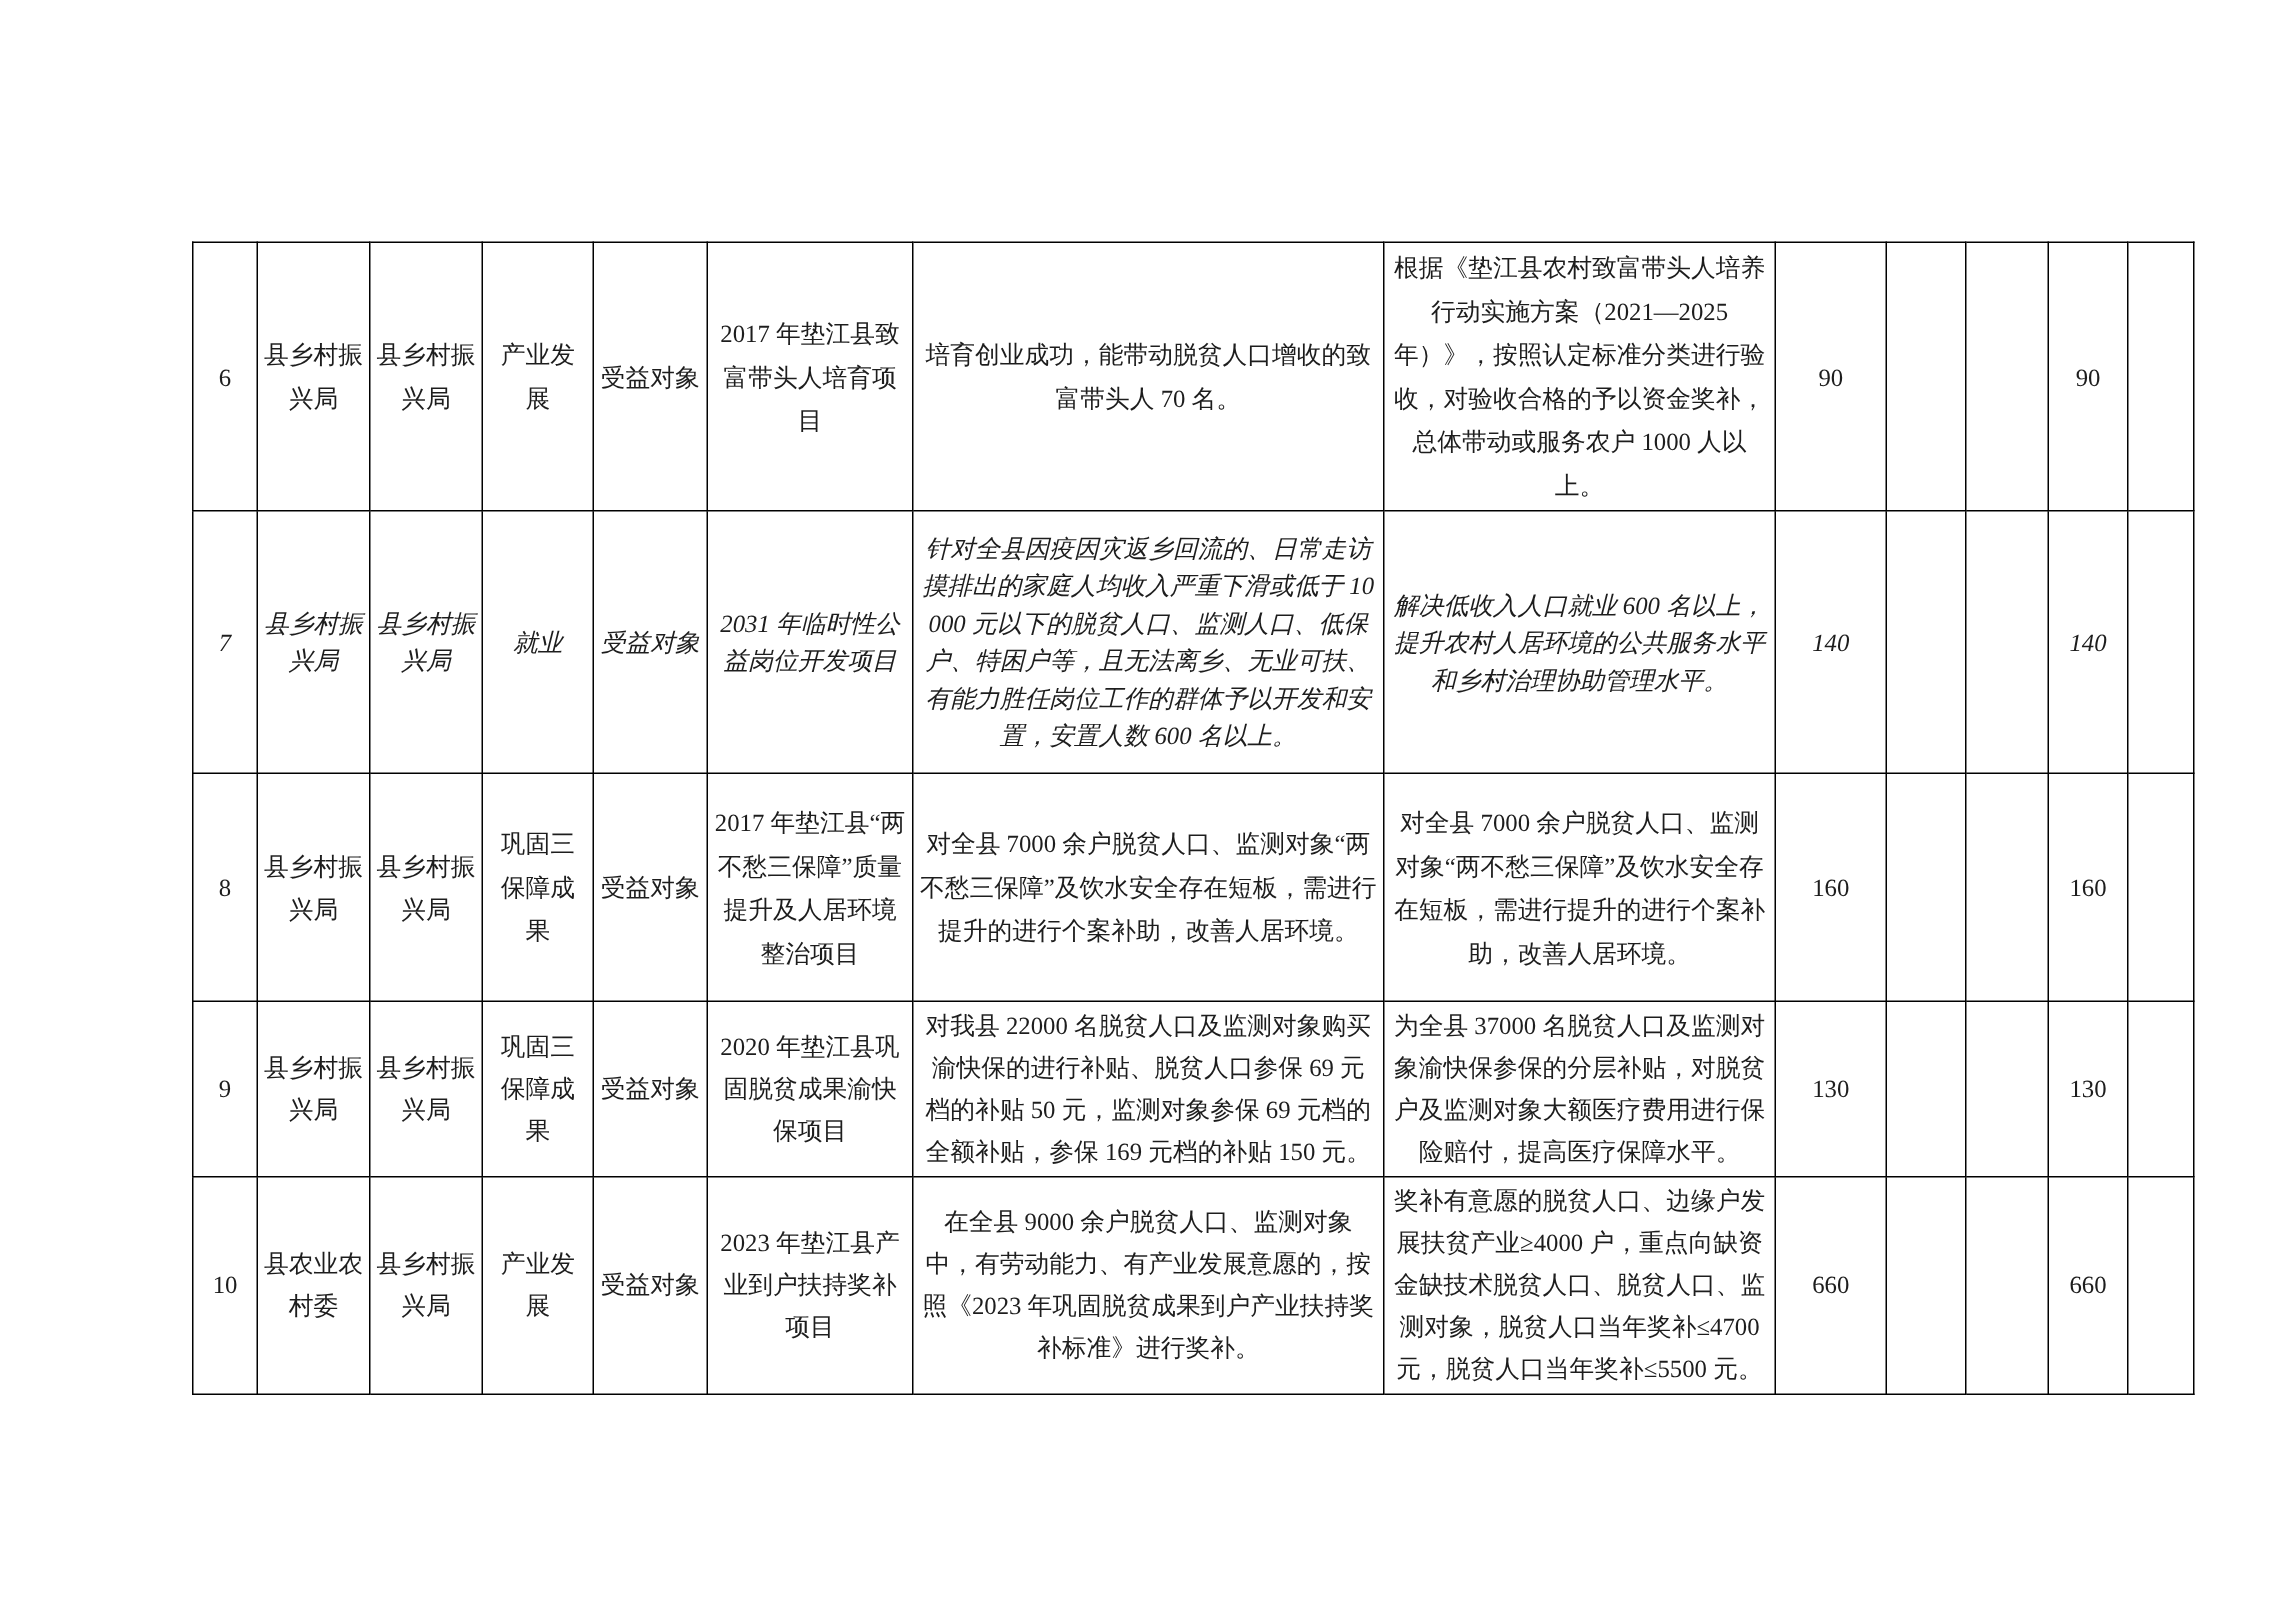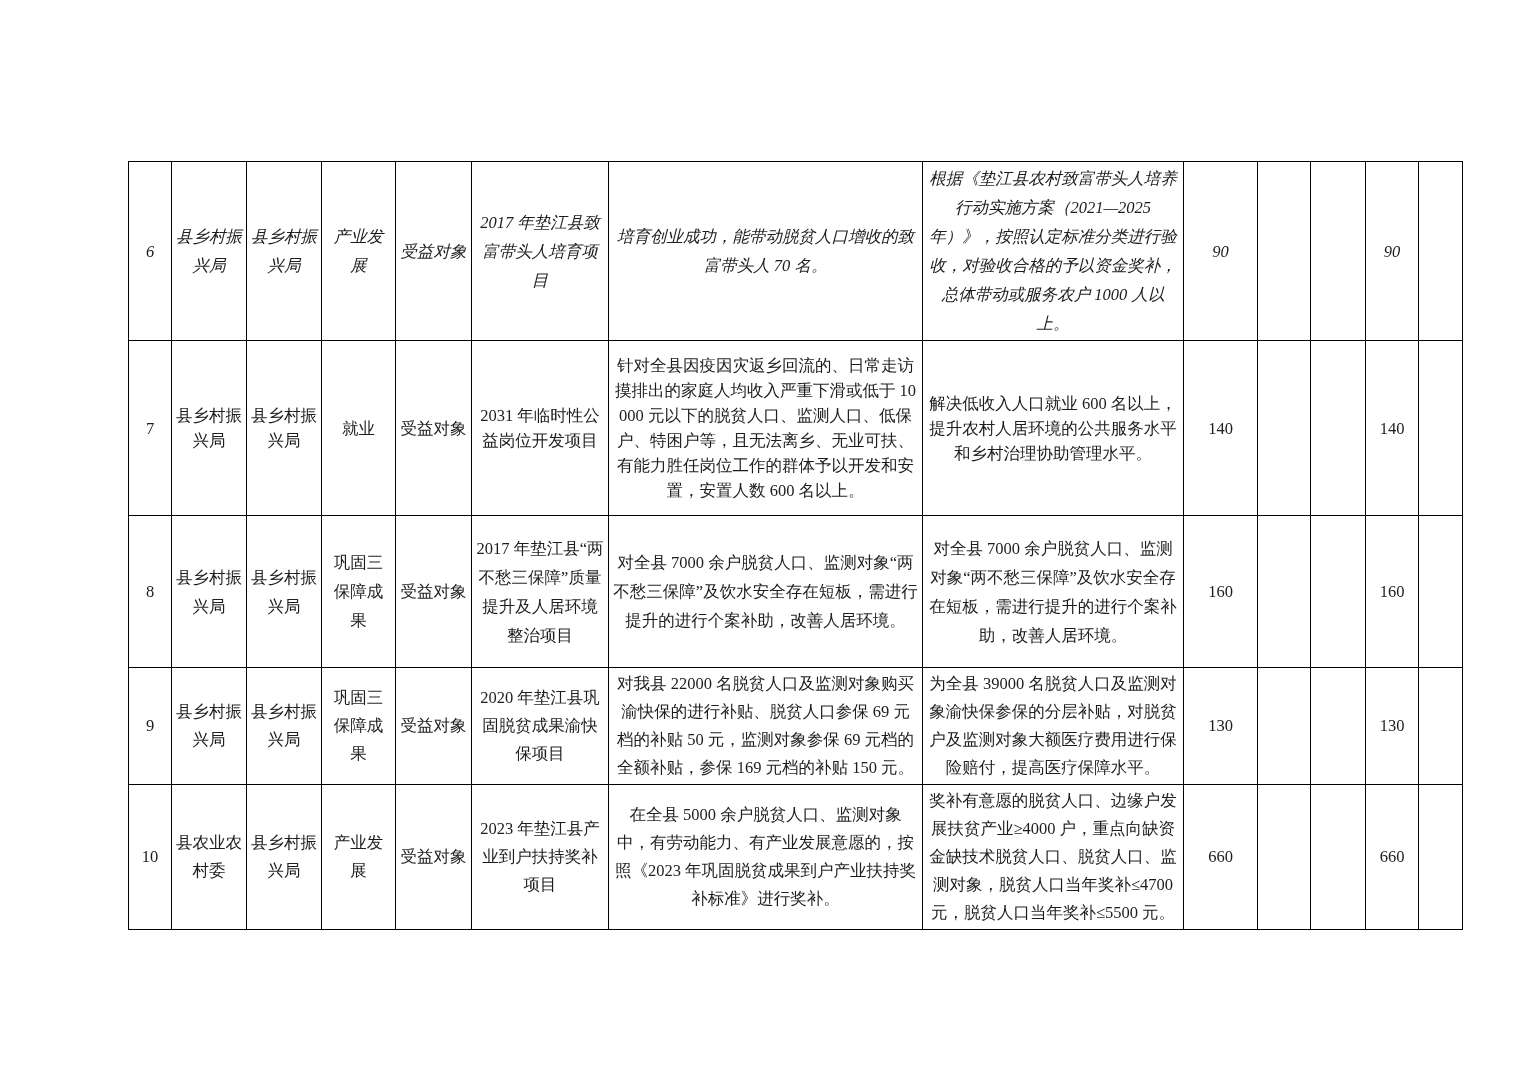--- a/index.html
+++ b/index.html
@@ -40,22 +40,22 @@
   
   td.col-build_task, td.col-expected_benefit {
     text-align: justify;
     text-align-last: center;
     padding: 2px 7px;
   }
   td.col-project_name { padding: 2px 3px; }
   td.col-serial_no, td.col-fund_a, td.col-fund_d { font-size: 17.5px; }
 
   
-  tr.r0 { height: 151px; }  tr.r0 td { line-height: 29px; font-style: italic; }
-  tr.r1 { height: 175px; }  tr.r1 td { line-height: 25px; }
+  tr.r0 { height: 151px; }  tr.r0 td { line-height: 29px; }
+  tr.r1 { height: 175px; }  tr.r1 td { line-height: 25px; font-style: italic; }
   tr.r2 { height: 152px; }  tr.r2 td { line-height: 29px; }
   tr.r3 { height: 117px; }  tr.r3 td { line-height: 28px; }
   tr.r4 { height: 142px; }  tr.r4 td { line-height: 28px; }
 </style>
 </head>
 <body>
 
 <div class="page">
   <table class="projects">
     <colgroup>
@@ -120,35 +120,35 @@
           <td class="col-fund_e"></td>
         </tr>
         <tr class="r3">
           <td class="col-serial_no">9</td>
           <td class="col-responsible_unit">县乡村振兴局</td>
           <td class="col-implementing_unit">县乡村振兴局</td>
           <td class="col-project_type">巩固三保障成果</td>
           <td class="col-beneficiary">受益对象</td>
           <td class="col-project_name">2020 年垫江县巩固脱贫成果渝快保项目</td>
           <td class="col-build_task">对我县 22000 名脱贫人口及监测对象购买渝快保的进行补贴、脱贫人口参保 69 元档的补贴 50 元，监测对象参保 69 元档的全额补贴，参保 169 元档的补贴 150 元。</td>
-          <td class="col-expected_benefit">为全县 39000 名脱贫人口及监测对象渝快保参保的分层补贴，对脱贫户及监测对象大额医疗费用进行保险赔付，提高医疗保障水平。</td>
+          <td class="col-expected_benefit">为全县 37000 名脱贫人口及监测对象渝快保参保的分层补贴，对脱贫户及监测对象大额医疗费用进行保险赔付，提高医疗保障水平。</td>
           <td class="col-fund_a">130</td>
           <td class="col-fund_b"></td>
           <td class="col-fund_c"></td>
           <td class="col-fund_d">130</td>
           <td class="col-fund_e"></td>
         </tr>
         <tr class="r4">
           <td class="col-serial_no">10</td>
           <td class="col-responsible_unit">县农业农村委</td>
           <td class="col-implementing_unit">县乡村振兴局</td>
           <td class="col-project_type">产业发展</td>
           <td class="col-beneficiary">受益对象</td>
           <td class="col-project_name">2023 年垫江县产业到户扶持奖补项目</td>
-          <td class="col-build_task">在全县 5000 余户脱贫人口、监测对象中，有劳动能力、有产业发展意愿的，按照《2023 年巩固脱贫成果到户产业扶持奖补标准》进行奖补。</td>
+          <td class="col-build_task">在全县 9000 余户脱贫人口、监测对象中，有劳动能力、有产业发展意愿的，按照《2023 年巩固脱贫成果到户产业扶持奖补标准》进行奖补。</td>
           <td class="col-expected_benefit">奖补有意愿的脱贫人口、边缘户发展扶贫产业≥4000 户，重点向缺资金缺技术脱贫人口、脱贫人口、监测对象，脱贫人口当年奖补≤4700 元，脱贫人口当年奖补≤5500 元。</td>
           <td class="col-fund_a">660</td>
           <td class="col-fund_b"></td>
           <td class="col-fund_c"></td>
           <td class="col-fund_d">660</td>
           <td class="col-fund_e"></td>
         </tr>
       </tbody>
   </table>
 </div>

